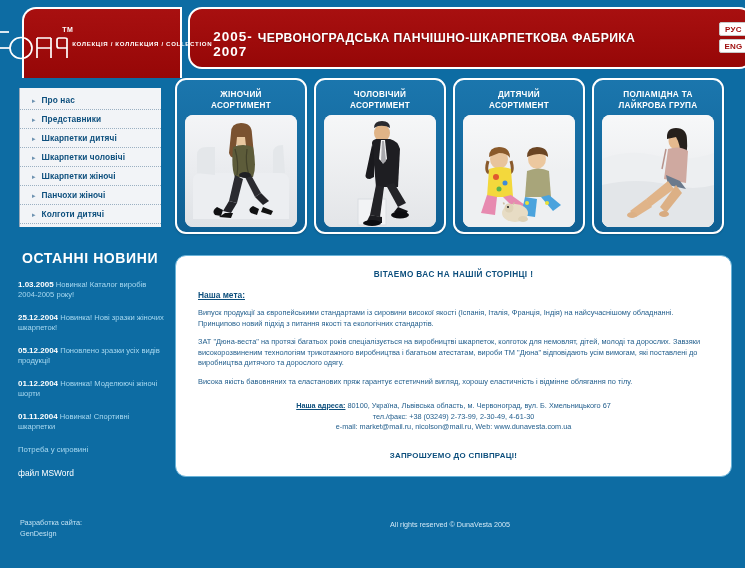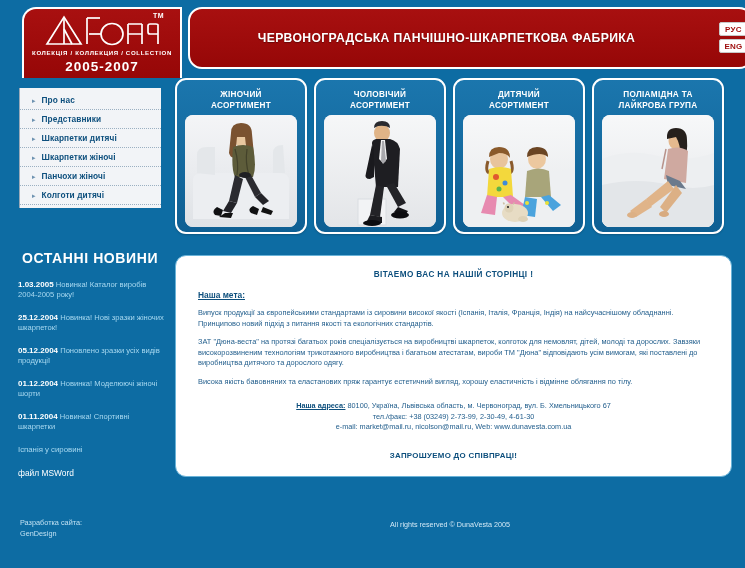--- a/index.html
+++ b/index.html
@@ -45,21 +45,21 @@
     letter-spacing: 0.35px;
     text-align: center;
     text-shadow: 0 1px 1px rgba(0,0,0,.35);
     padding-right: 48px;
   }
 
   
   #logo-wrap {
     position: absolute; left: 7px; top: 7px;
     width: 160px; height: 71px;
-    display: flex; flex-direction: column;
+    display: flex; 
     align-items: center; justify-content: center;
     gap: 1px;
   }
   #logo-mark {
     position: relative;
     width: 120px; height: 34px;
     margin-top: 2px;
   }
   #logo-mark svg { display: block; }
   #logo-tm {
@@ -462,20 +462,24 @@
     <div class="menu-item">
       <span class="menu-arrow">▸</span>
       <span class="menu-label">Представники</span>
     </div>
     <div class="menu-item">
       <span class="menu-arrow">▸</span>
       <span class="menu-label">Шкарпетки дитячі</span>
     </div>
     <div class="menu-item">
       <span class="menu-arrow">▸</span>
+      <span class="menu-label">Шкарпетки чоловічі</span>
+    </div>
+    <div class="menu-item">
+      <span class="menu-arrow">▸</span>
       <span class="menu-label">Шкарпетки жіночі</span>
     </div>
     <div class="menu-item">
       <span class="menu-arrow">▸</span>
       <span class="menu-label">Панчохи жіночі</span>
     </div>
     <div class="menu-item">
       <span class="menu-arrow">▸</span>
       <span class="menu-label">Колготи дитячі</span>
     </div>
@@ -498,21 +502,21 @@
     </div>
     <div class="news-item">
       <span class="news-date">01.12.2004</span>
       <span>Новинка! Моделюючі жіночі шорти</span>
     </div>
     <div class="news-item">
       <span class="news-date">01.11.2004</span>
       <span>Новинка! Спортивні шкарпетки</span>
     </div>
 
-    <span class="news-link">Іспанія у сировині</span>
+    <span class="news-link">Потреба у сировині</span>
     <span class="news-link bold">файл MSWord</span>
   </div>
 
   <div id="content">
     <div id="content-welcome">ВІТАЕМО ВАС НА НАШІЙ СТОРІНЦІ !</div>
     <div id="content-goal-label">Наша мета:</div>
 
     <p class="content-para">Випуск продукції за європейськими стандартами із сировини високої якості (Іспанія, Італія, Франція, Індія) на найсучаснішому обладнанні. Принципово новий підхід з питання якості та екологічних стандартів.</p>
     <p class="content-para">ЗАТ "Дюна-веста" на протязі багатьох років спеціалізується на виробництві шкарпеток, колготок для немовлят, дітей, молоді та дорослих. Завзяки високорозвиненим технологіям трикотажного виробництва і багатьом атестатам, вироби ТМ "Дюна" відповідають усім вимогам, які поставлені до виробництва дитячого та дорослого одягу.</p>
     <p class="content-para">Висока якість бавовняних та еластанових пряж гарантує естетичний вигляд, хорошу еластичність і відмінне  облягання по тілу.</p>

